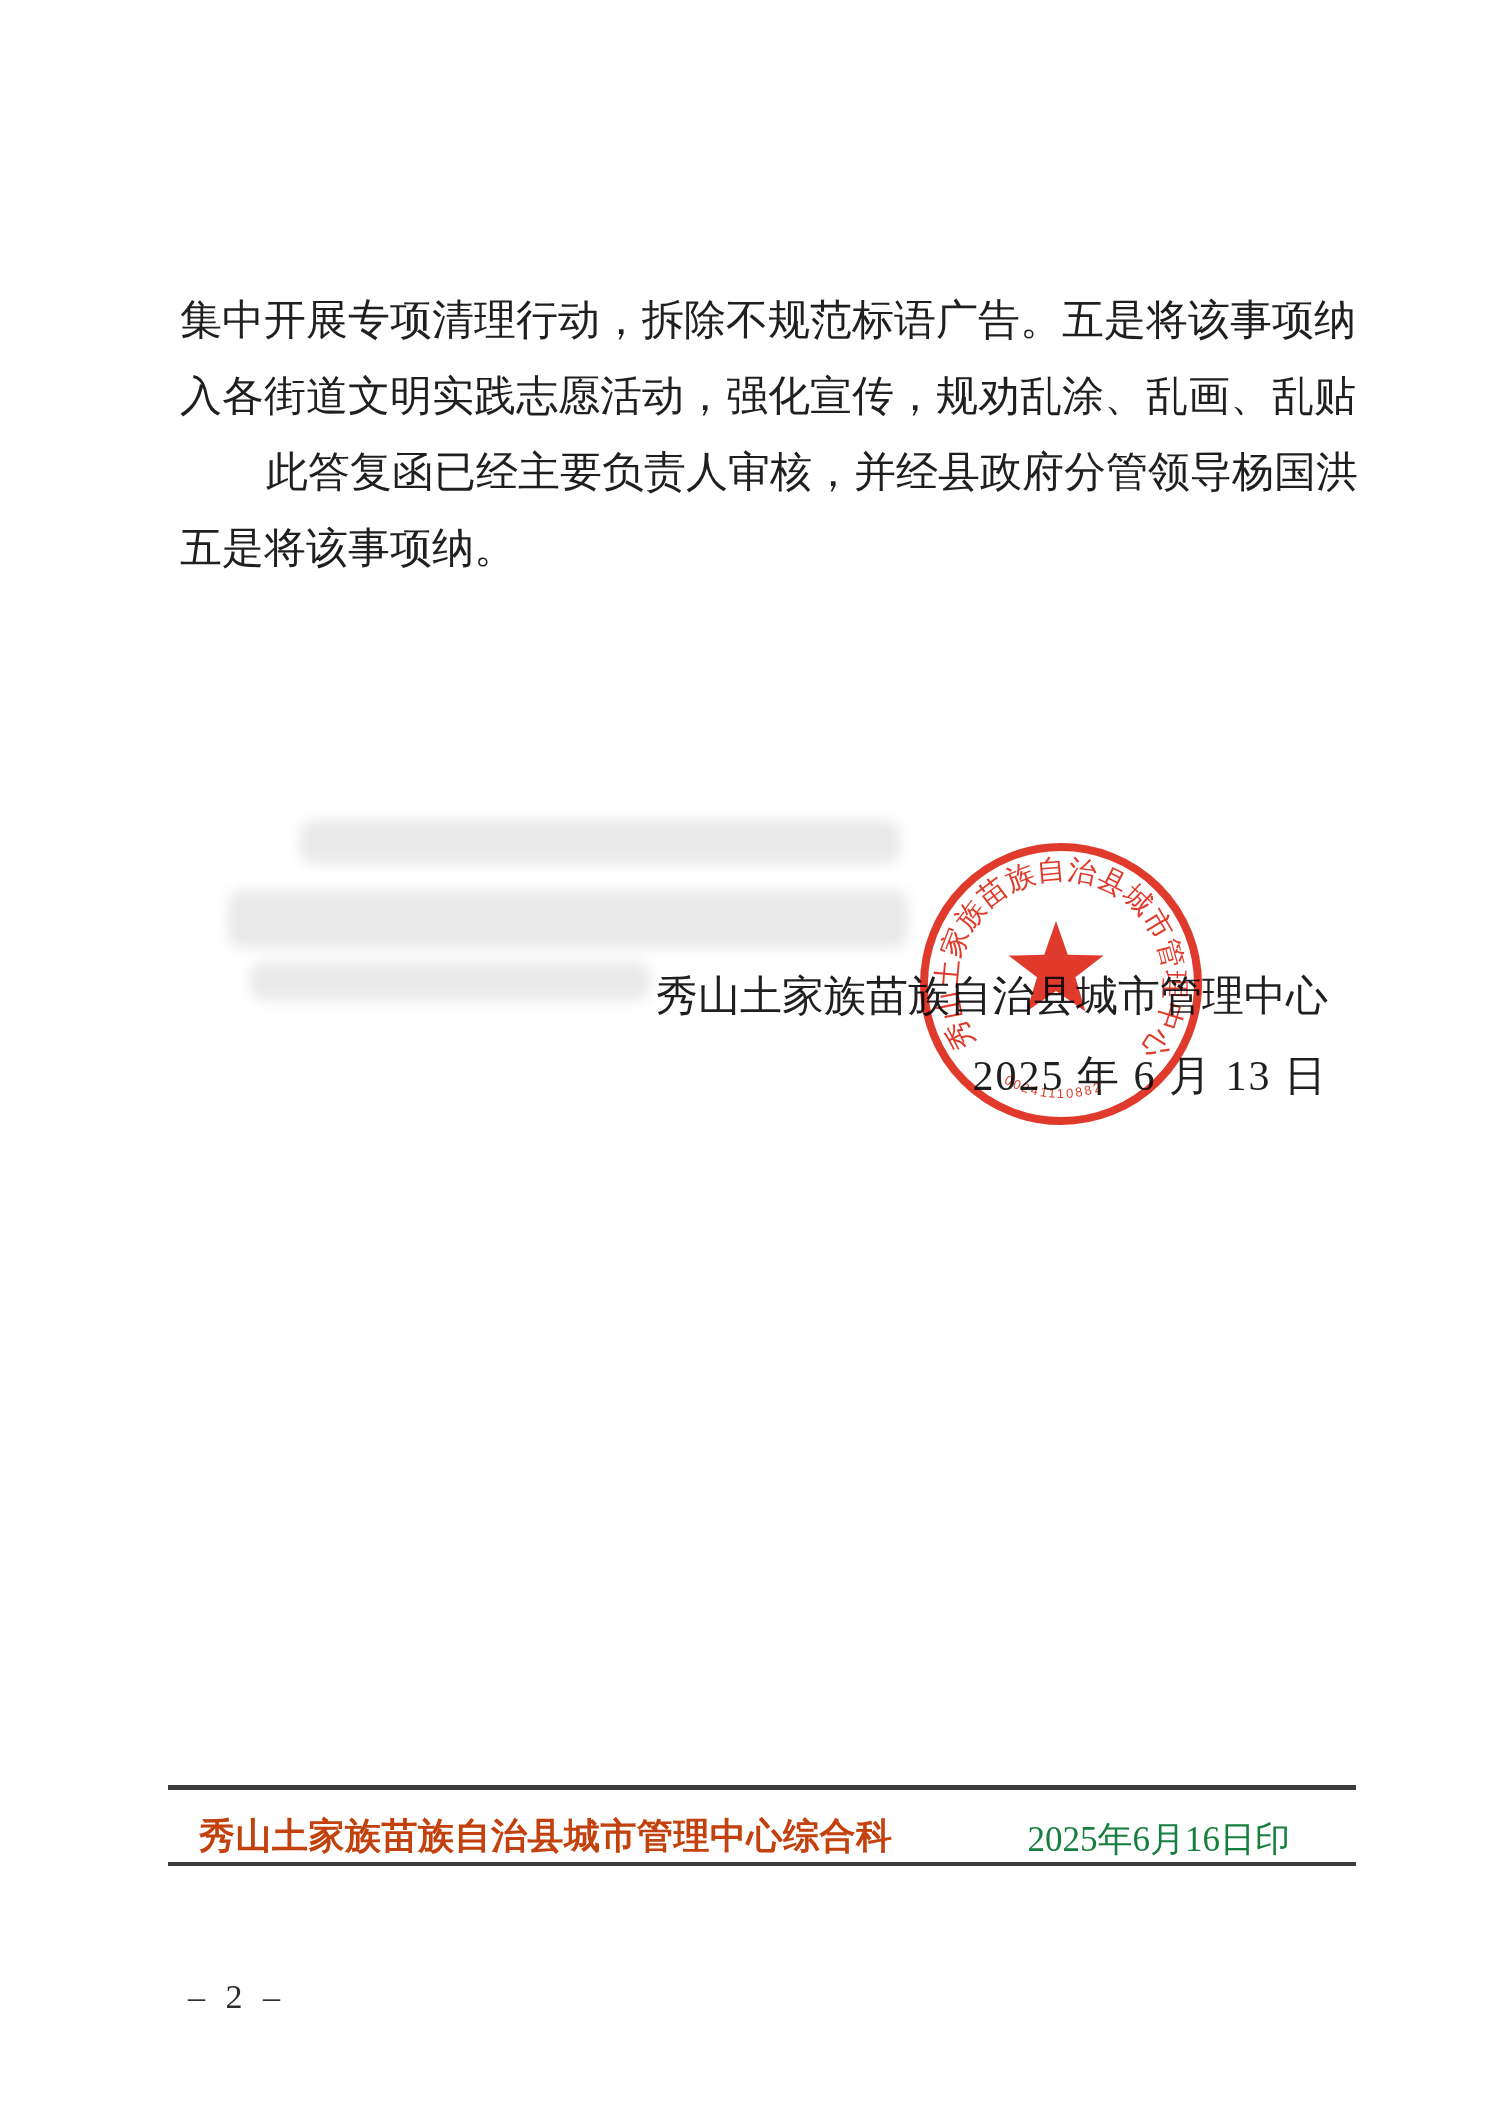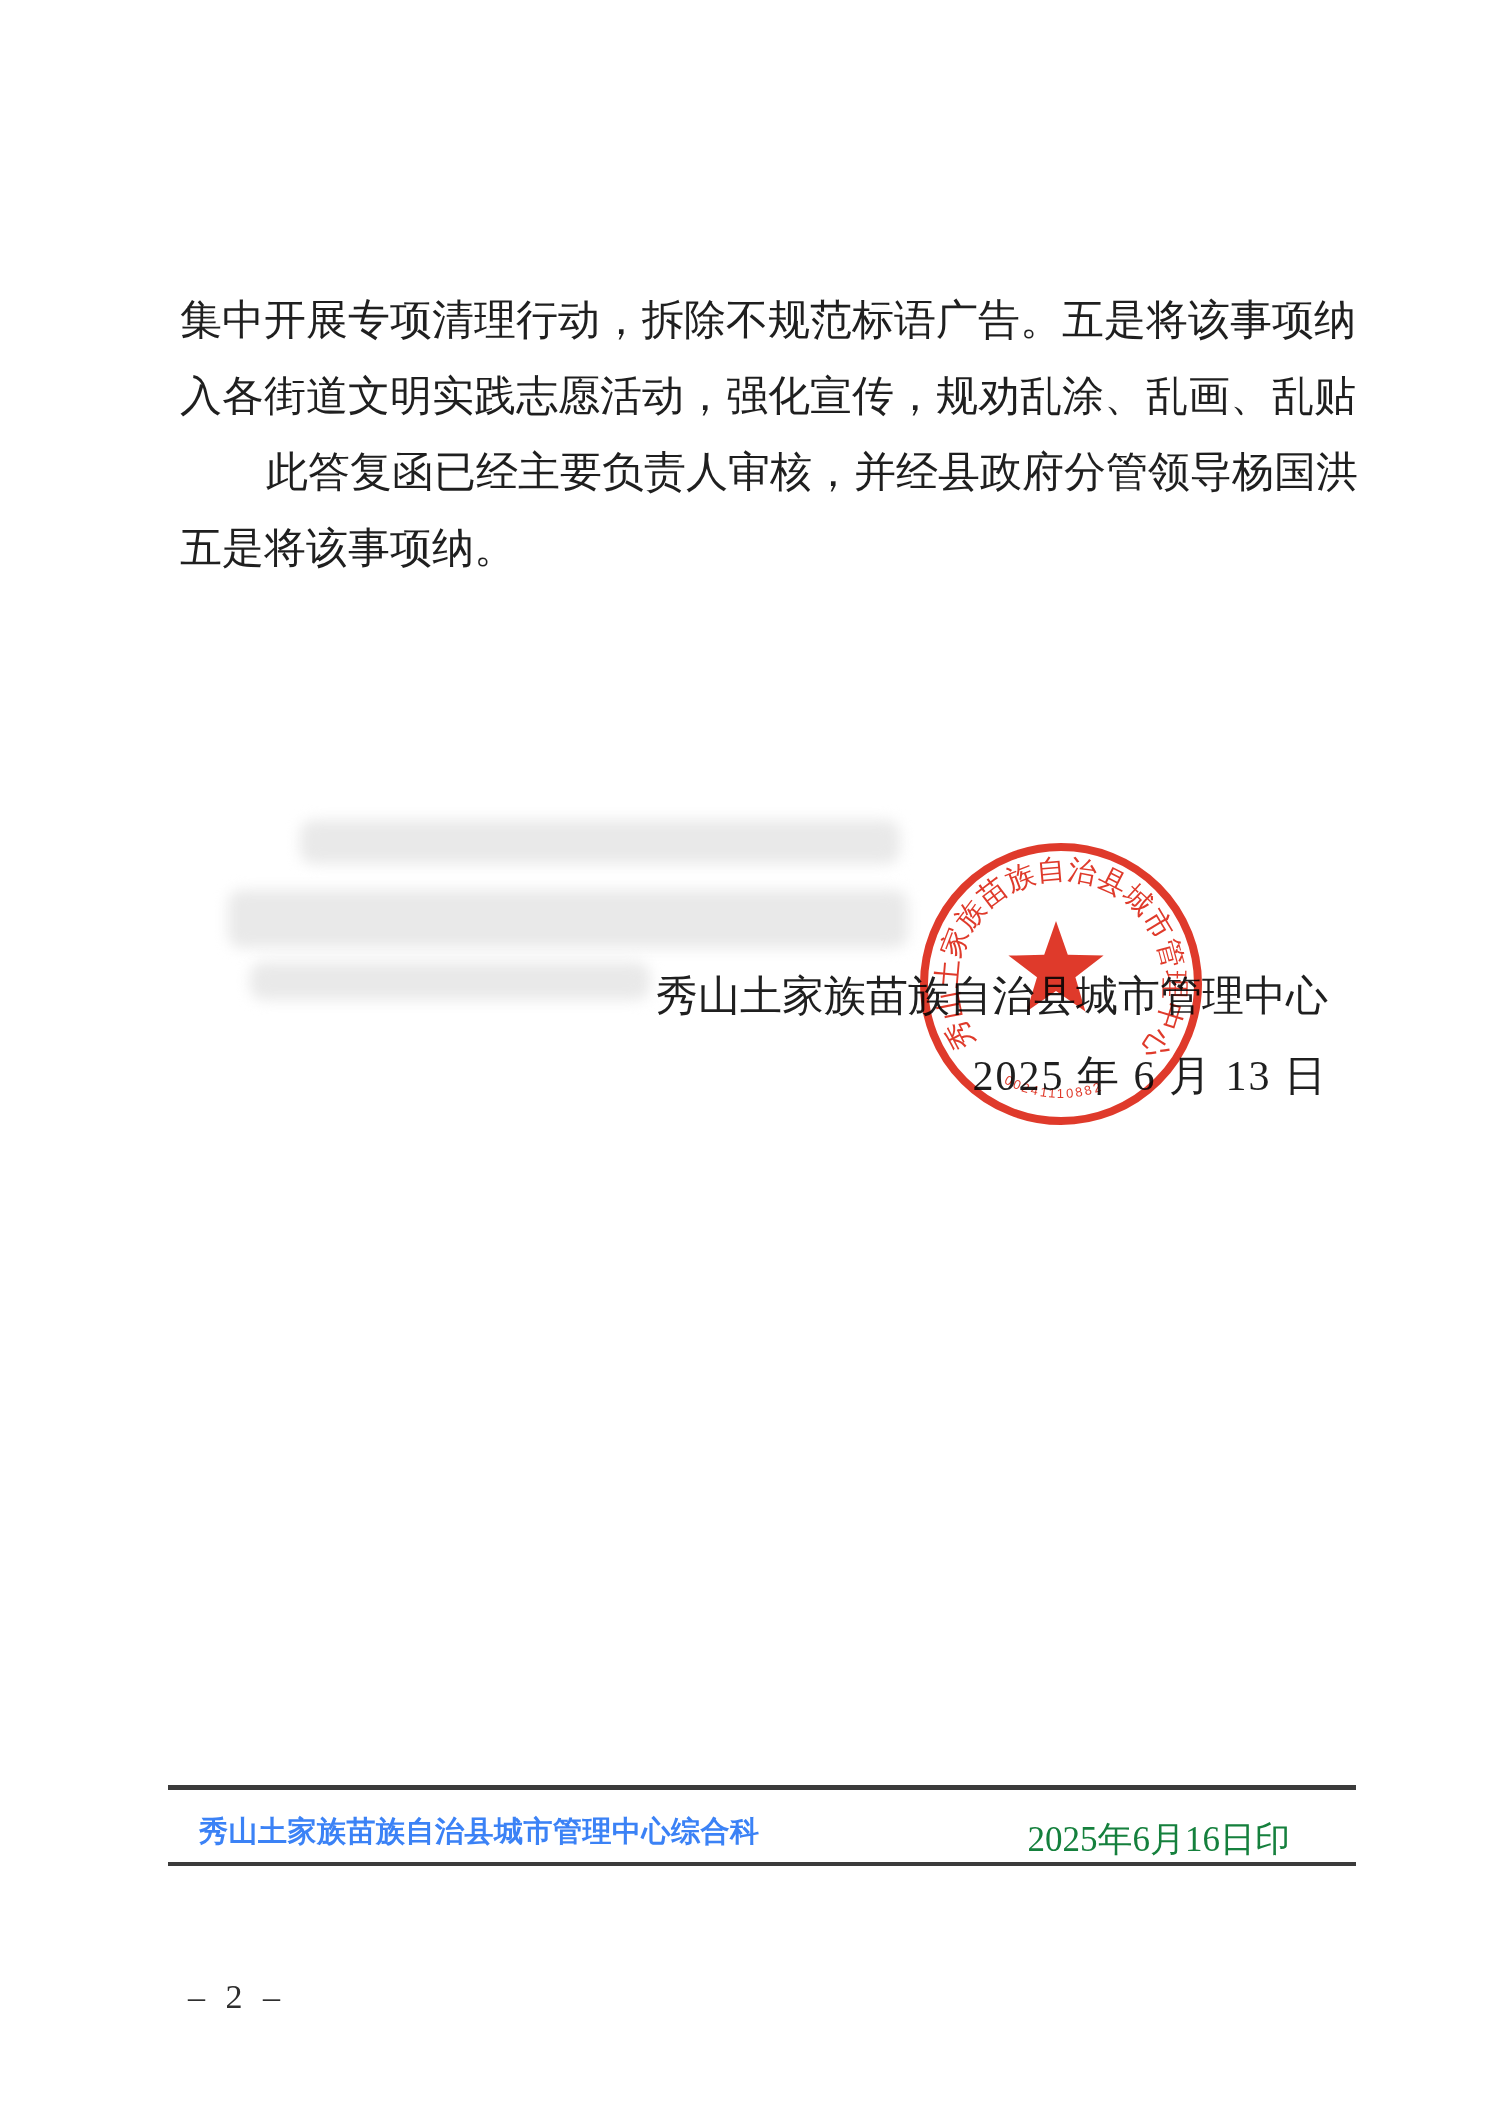--- a/index.html
+++ b/index.html
@@ -47,22 +47,22 @@
   .smudge.s2{left:228px;top:890px;width:680px;height:58px;}
   .smudge.s3{left:250px;top:962px;width:400px;height:38px;}
   .footer-rule{
     position:absolute;left:168px;width:1188px;background:#3b3b3b;
   }
   .footer-rule.top{top:1785px;height:5px;}
   .footer-rule.bottom{top:1862px;height:4px;}
   .footer-left{
     position:absolute;left:199px;top:1812px;
     font-family:"Liberation Sans","DejaVu Sans",sans-serif;
-    font-weight:bold;font-size:29px;letter-spacing:0.5px;white-space:nowrap;
-    color:#3b82f6;
+    font-weight:bold;font-size:36px;letter-spacing:0.5px;white-space:nowrap;
+    color:#c2410c;
   }
   .footer-right{
     position:absolute;right:198px;top:1816px;
     font-size:35px;white-space:nowrap;color:#15803d;
   }
   .page-number{
     position:absolute;left:188px;top:1978px;
     font-size:34px;letter-spacing:6px;color:#2e2e2e;white-space:nowrap;
   }
 </style>

